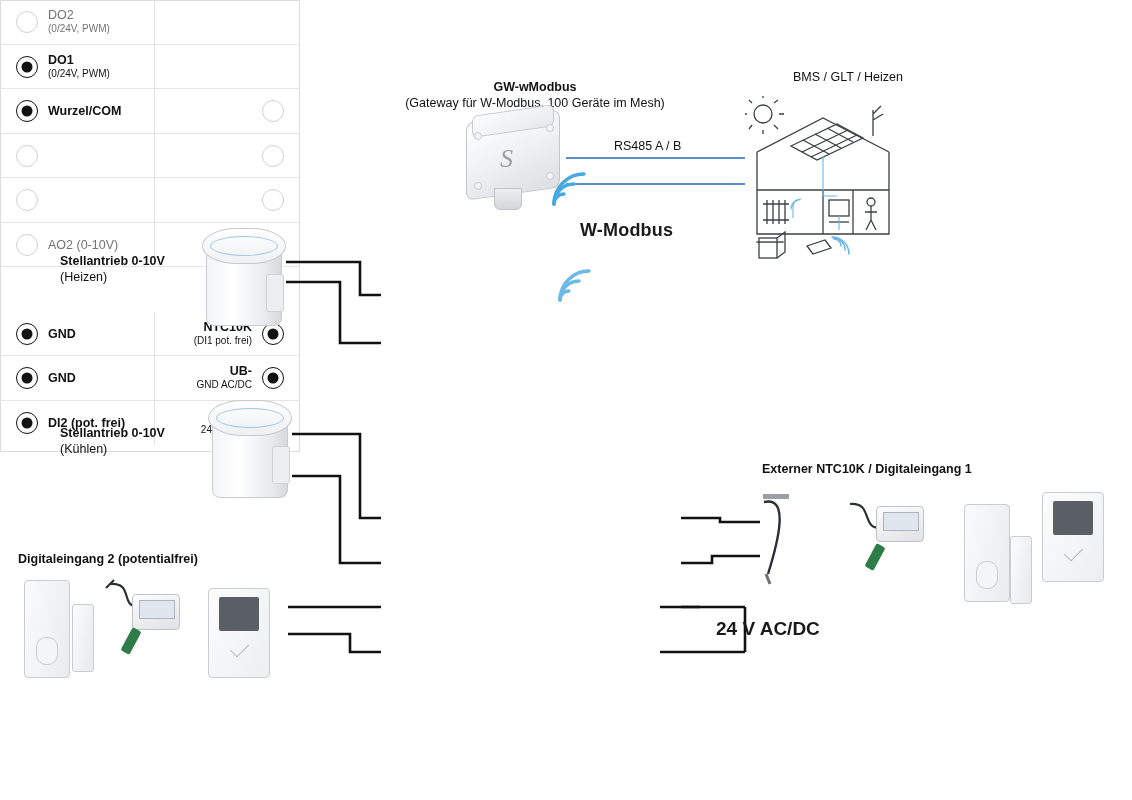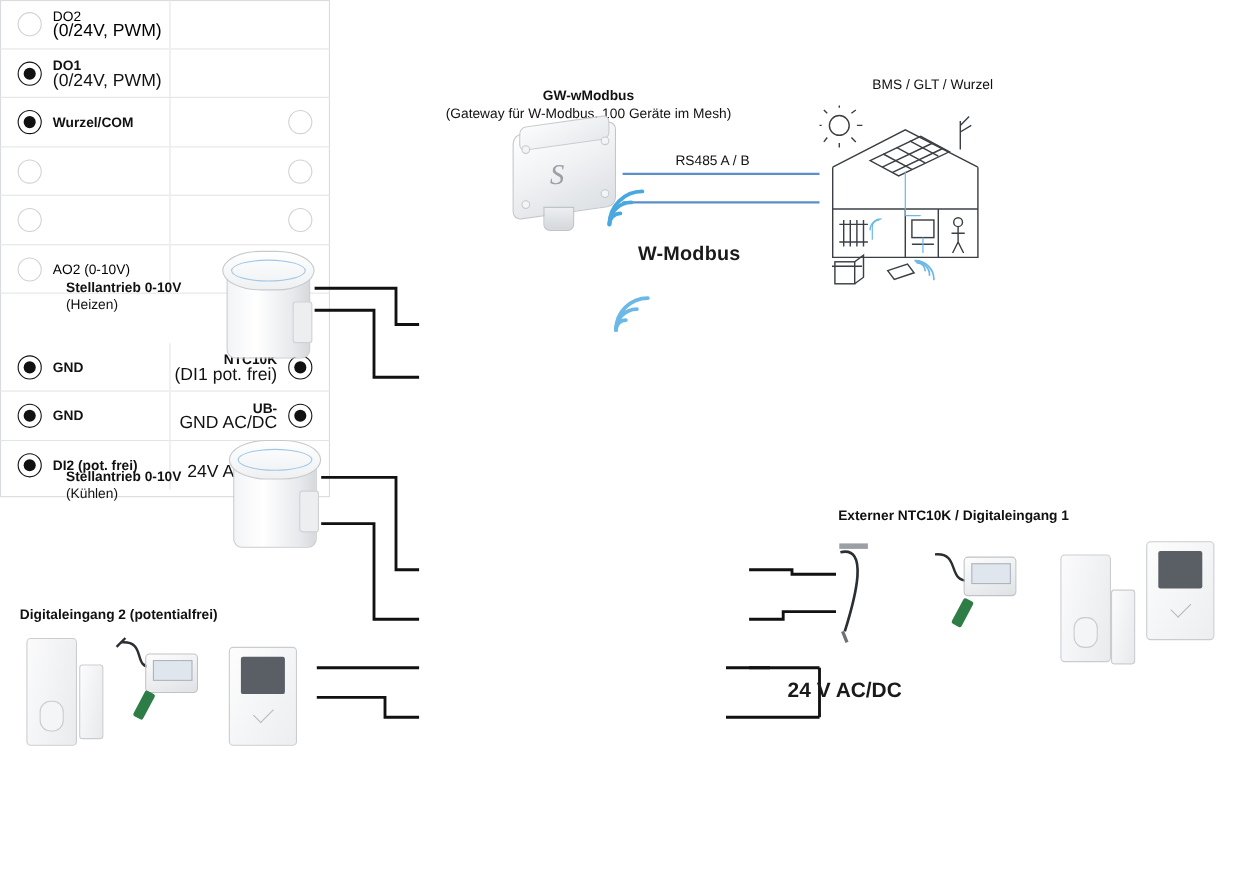--- a/index.html
+++ b/index.html
@@ -25,22 +25,22 @@
   .term.on::after{content:"";position:absolute;left:50%;top:50%;
         width:11px;height:11px;border-radius:50%;background:#111;
         transform:translate(-50%,-50%);}
   .term.l{left:16px;top:11px;}
   .term.r{right:16px;top:11px;}
   .tlab{position:absolute;font-size:12.5px;line-height:14px;color:#111;}
   .tlab.l{left:48px;top:8px;}
   .tlab.l.one{top:15px;}
   .tlab.r{right:48px;top:8px;text-align:right;}
   .tlab.r.one{top:15px;}
-  .tlab small{display:block;font-size:16px;}
-  .tlab.dim{color:#000000;}
+  .tlab small{display:block;font-size:10px;}
+  .tlab.dim{color:#737373;}
 
   
   svg.wires{position:absolute;left:0;top:0;width:1132px;height:800px;
             pointer-events:none;}
 
   
   .actuator{position:absolute;width:92px;height:110px;}
   .act-body{position:absolute;left:8px;top:22px;width:74px;height:80px;
      background:linear-gradient(90deg,#f3f4f6 0%,#ffffff 35%,#e7e9ec 80%,#d7dadd 100%);
      border:1px solid #c9ccd0;border-radius:6px 6px 8px 8px;}
@@ -152,21 +152,21 @@
 <div class="wmod-title abs" style="left:580px;top:220px;">W-Modbus</div>
 
 <svg class="abs" style="left:552px;top:262px;width:46px;height:44px;">
   <g fill="none" stroke="#6cb8e6" stroke-width="3.4" stroke-linecap="round">
     <path d="M8,38 a9,9 0 0 1 9,-9"></path>
     <path d="M8,38 a19,19 0 0 1 19,-19"></path>
     <path d="M8,38 a29,29 0 0 1 29,-29"></path>
   </g>
 </svg>
 
-<div class="abs lbl" style="left:793px;top:70px;">BMS / GLT / Wurzel</div>
+<div class="abs lbl" style="left:793px;top:70px;">BMS / GLT / Heizen</div>
 
 <div id="bms-house">
   <svg width="156" height="164">
 
     <g stroke="#3b3f44" stroke-width="1.3" fill="none">
       <circle cx="18" cy="18" r="9"></circle>
       <path d="M18,2 V-1 M18,34 V38 M2,18 H-2 M34,18 H39 M7,7 L4,4 M29,29 L33,33 M29,7 L33,4 M7,29 L4,33"></path>
     </g>
 
     <g stroke="#3b3f44" stroke-width="1.3" fill="none">

